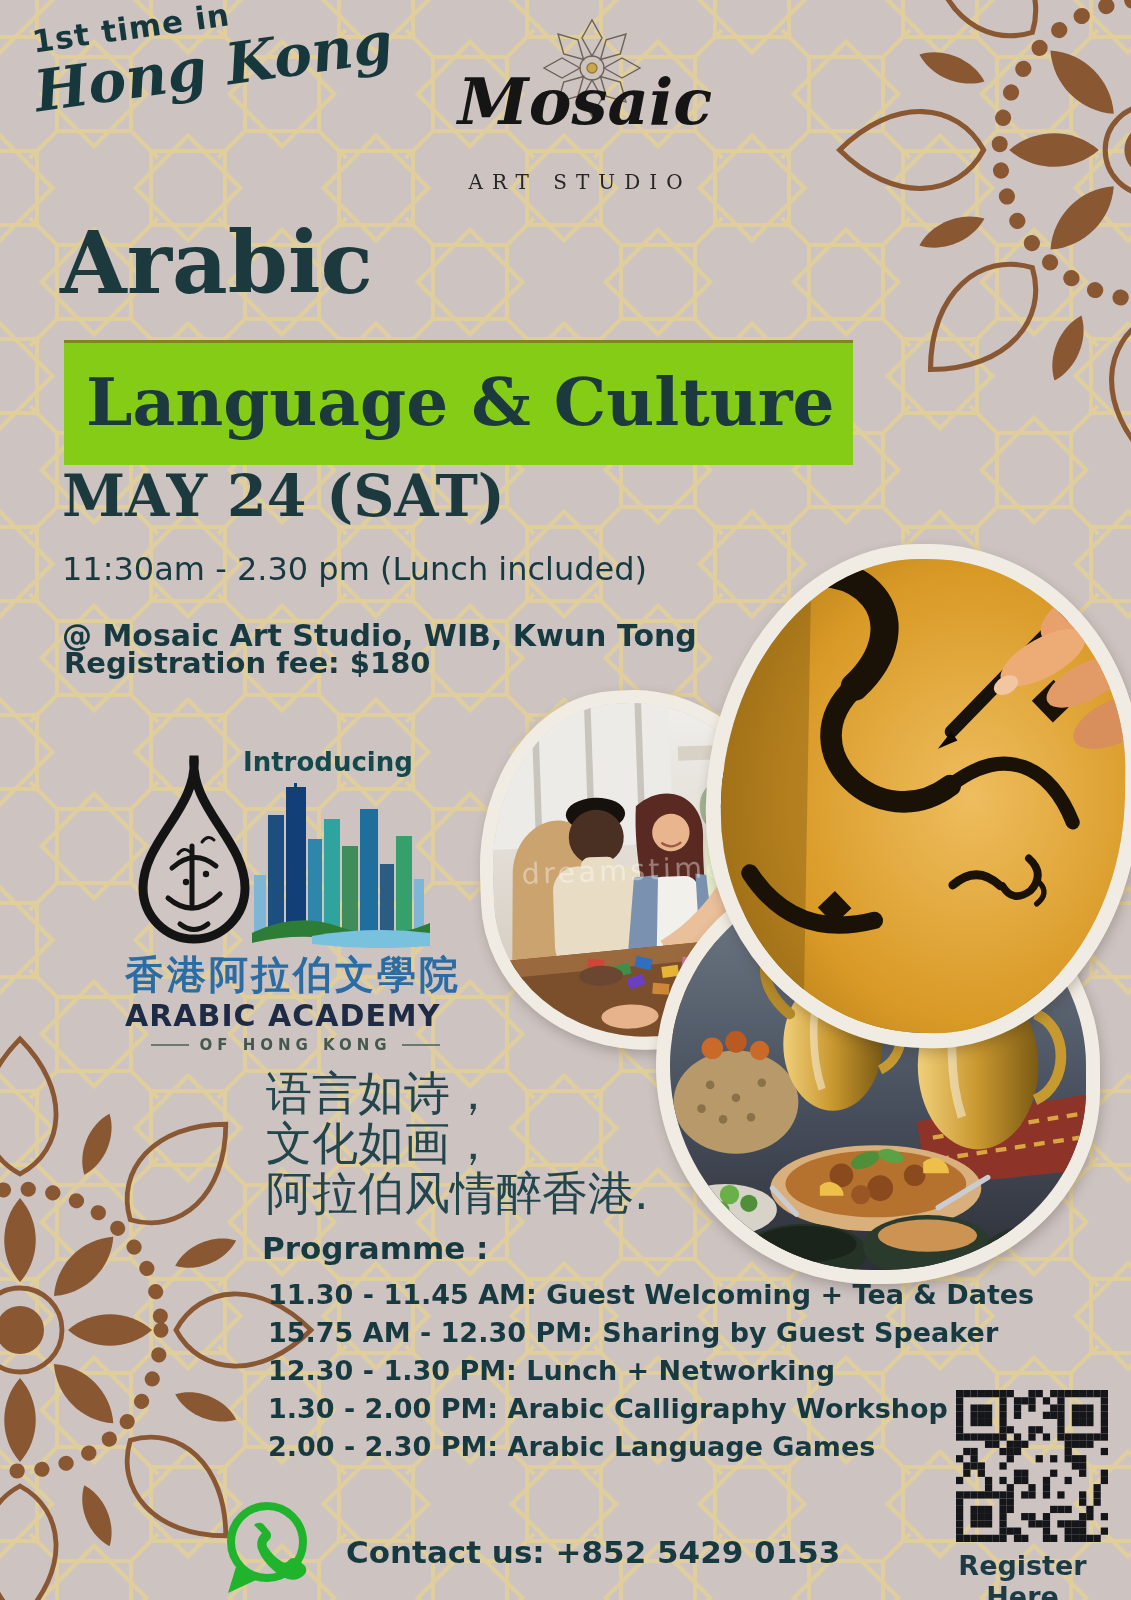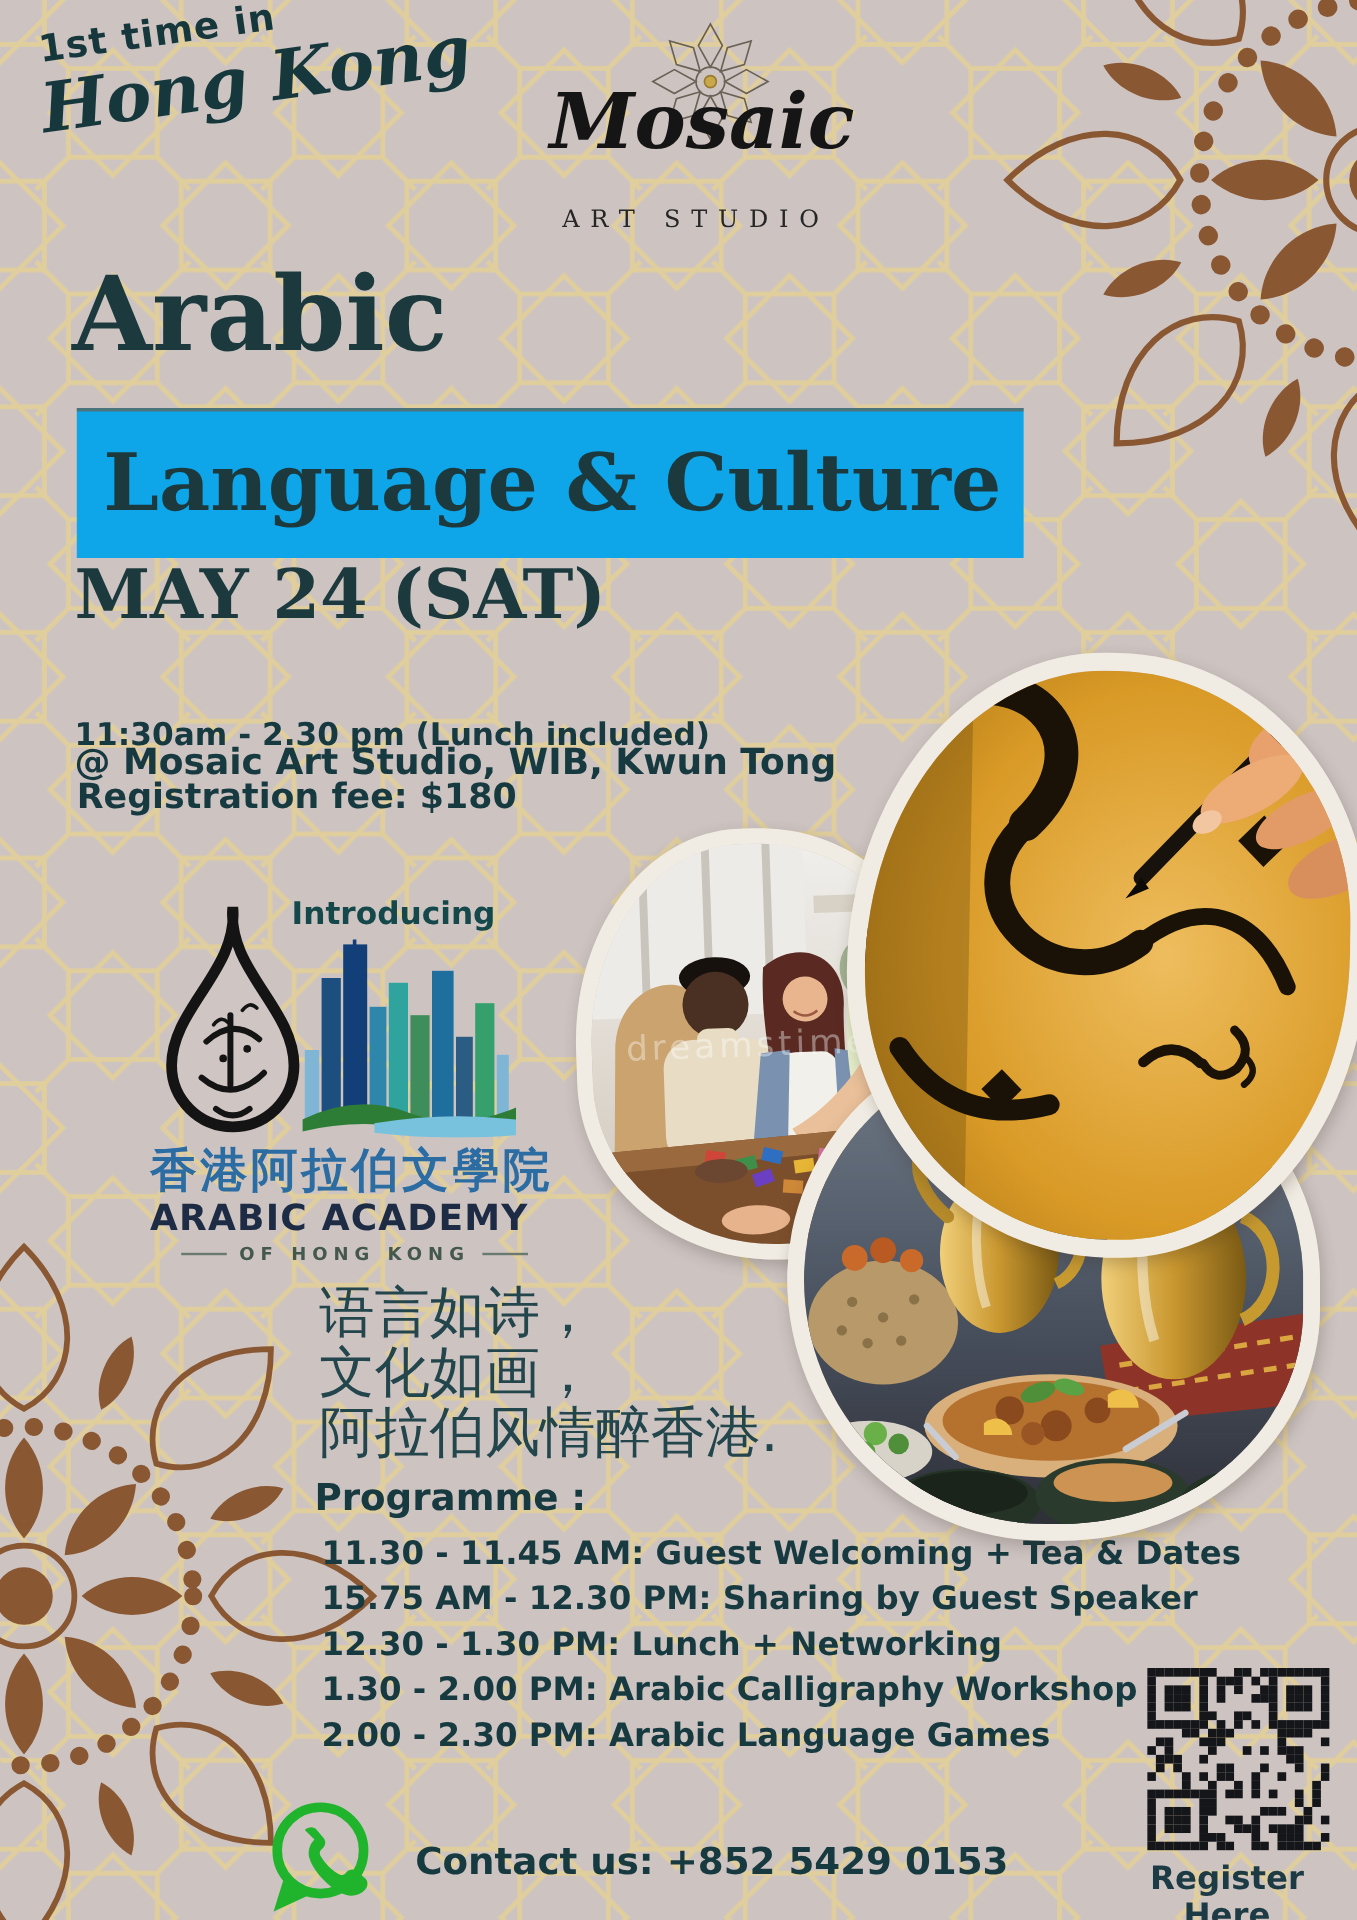--- a/index.html
+++ b/index.html
@@ -11,27 +11,27 @@
   .badge1{left:30px;top:24px;font-weight:800;font-size:31px;color:#16383c;
     transform:rotate(-8deg);transform-origin:left top;letter-spacing:1px;z-index:2;}
   .badge2{left:30px;top:58px;font-family:"DejaVu Serif",serif;font-style:italic;font-weight:700;
     font-size:57px;color:#16383c;transform:rotate(-8deg);transform-origin:left top;z-index:2;}
   .mosaic-name{left:420px;top:64px;width:330px;text-align:center;font-family:"DejaVu Serif",serif;
     font-style:italic;font-weight:700;font-size:64px;color:#151515;z-index:2;}
   .mosaic-sub{left:430px;top:170px;width:300px;text-align:center;font-family:"DejaVu Serif",serif;
     font-size:20px;letter-spacing:9px;color:#262626;z-index:2;}
   .title{left:60px;top:212px;font-family:"DejaVu Serif",serif;font-weight:700;font-size:86px;
     color:#1c3a3d;z-index:2;}
-  .banner{left:64px;top:340px;width:789px;height:122px;background:#0ea5e9;z-index:2;
+  .banner{left:64px;top:340px;width:789px;height:122px;background:#84cc16;z-index:2;
     border-top:3px solid rgba(125,77,35,.55);}
   .banner span{display:block;margin-left:22px;font-family:"DejaVu Serif",serif;font-weight:700;
     font-size:66px;line-height:119px;color:#1c3a3d;white-space:nowrap;}
   .date{left:62px;top:462px;font-family:"DejaVu Serif",serif;font-weight:700;font-size:57px;
     color:#1c3a3d;z-index:2;}
-  .time{left:62px;top:550px;font-weight:700;font-size:26px;color:#173a40;z-index:2;margin-top:48px;}
+  .time{left:62px;top:550px;font-weight:400;font-size:32px;color:#173a40;z-index:2;}
   .venue{left:62px;top:618px;font-weight:700;font-size:30px;color:#173a40;z-index:2;}
   .fee{left:64px;top:646px;font-weight:700;font-size:29px;color:#173a40;z-index:2;}
   .discount{left:92px;top:678px;display:flex;align-items:baseline;gap:10px;color:#173a40;z-index:2;}
   .discount .big{font-weight:800;font-size:40px;}
   .discount .note{font-weight:700;font-size:27px;}
   .introducing{left:243px;top:747px;font-weight:800;font-size:26px;color:#14484a;z-index:2;}
   .acad-cn{left:125px;top:948px;width:315px;text-align:center;font-weight:700;font-size:39px;
     letter-spacing:3px;color:#2b6ca3;z-index:2;white-space:nowrap;}
   .acad-en{left:125px;top:998px;width:315px;text-align:center;font-weight:700;font-size:30px;
     letter-spacing:1px;color:#1d2b45;z-index:2;white-space:nowrap;}

